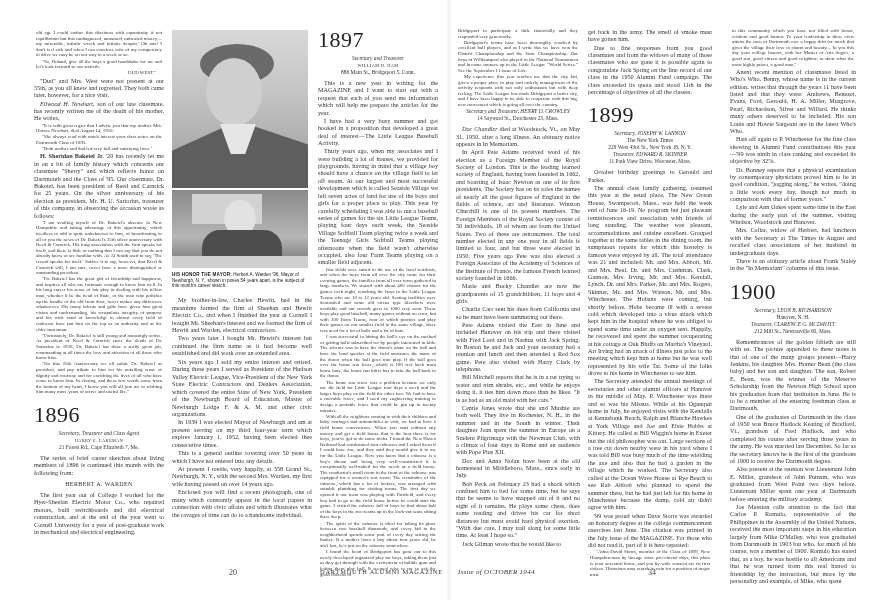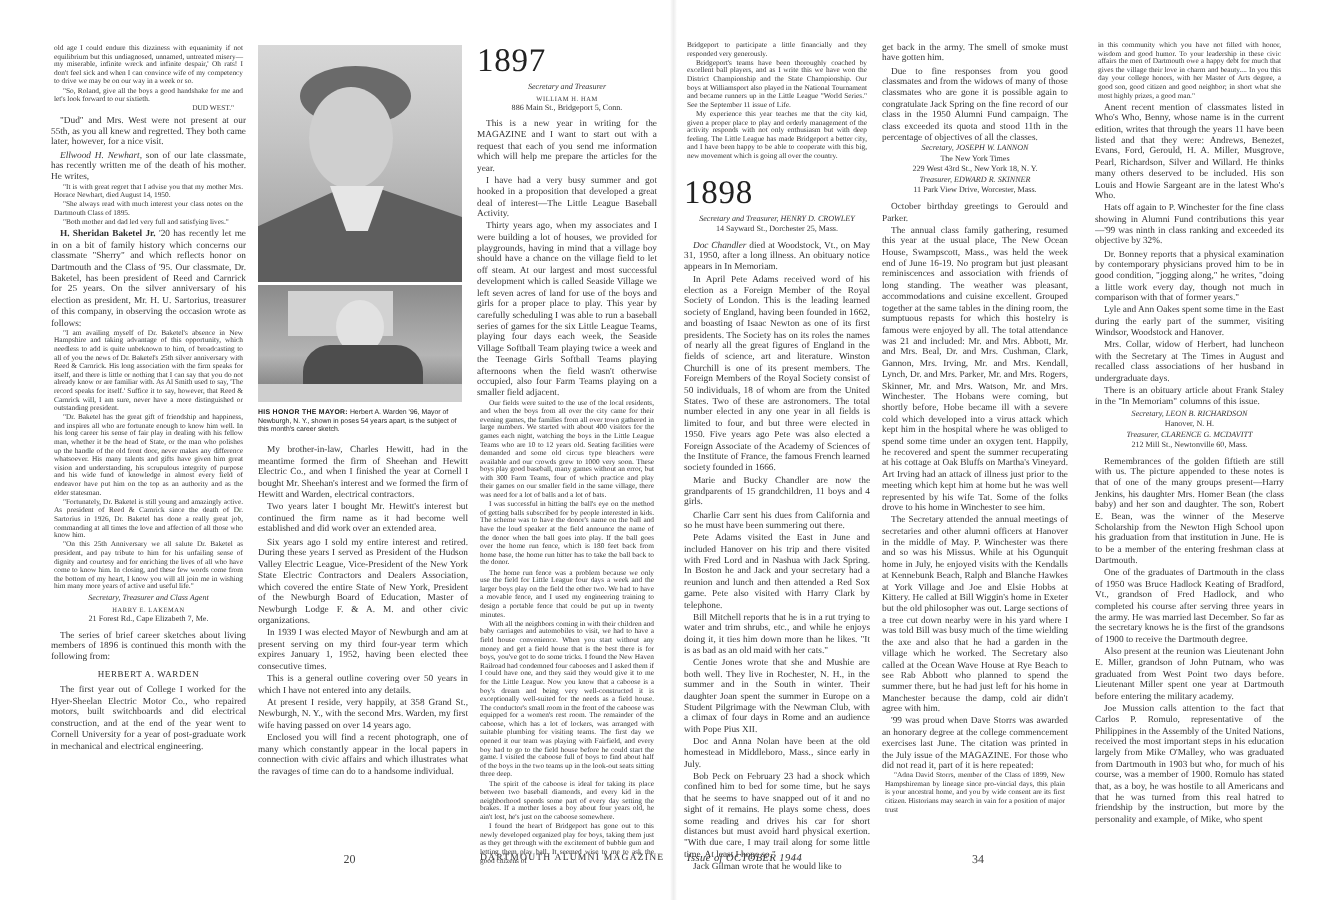--- a/index.html
+++ b/index.html
@@ -40,20 +40,21 @@
     <p class="big">"Dud" and Mrs. West were not present at our 55th, as you all knew and regretted. They both came later, however, for a nice visit.</p>
     <p class="big"><i>Ellwood H. Newhart,</i><span> son of our late classmate, has recently written me of the death of his mother. He writes,</span></p>
     <p class="quote">"It is with great regret that I advise you that my mother Mrs. Horace Newhart, died August 14, 1950.</p>
     <p class="quote">"She always read with much interest your class notes on the Dartmouth Class of 1895.</p>
     <p class="quote">"Both mother and dad led very full and satisfying lives."</p>
     <p class="big"><b>H. Sheridan Baketel Jr.</b><span> '20 has recently let me in on a bit of family history which concerns our classmate "Sherry" and which reflects honor on Dartmouth and the Class of '95. Our classmate, Dr. Baketel, has been president of Reed and Carnrick for 25 years. On the silver anniversary of his election as president, Mr. H. U. Sartorius, treasurer of this company, in observing the occasion wrote as follows:</span></p>
     <p class="quote">"I am availing myself of Dr. Baketel's absence in New Hampshire and taking advantage of this opportunity, which needless to add is quite unbeknown to him, of broadcasting to all of you the news of Dr. Baketel's 25th silver anniversary with Reed &amp; Carnrick. His long association with the firm speaks for itself, and there is little or nothing that I can say that you do not already know or are familiar with. As Al Smith used to say, 'The record speaks for itself.' Suffice it to say, however, that Reed &amp; Carnrick will, I am sure, never have a more distinguished or outstanding president.</p>
     <p class="quote">"Dr. Baketel has the great gift of friendship and happiness, and inspires all who are fortunate enough to know him well. In his long career his sense of fair play in dealing with his fellow man, whether it be the head of State, or the man who polishes up the handle of the old front door, never makes any difference whatsoever. His many talents and gifts have given him great vision and understanding, his scrupulous integrity of purpose and his wide fund of knowledge in almost every field of endeavor have put him on the top as an authority and as the elder statesman.</p>
     <p class="quote">"Fortunately, Dr. Baketel is still young and amazingly active. As president of Reed &amp; Carnrick since the death of Dr. Sartorius in 1926, Dr. Baketel has done a really great job, commanding at all times the love and affection of all those who know him.</p>
     <p class="quote">"On this 25th Anniversary we all salute Dr. Baketel as president, and pay tribute to him for his unfailing sense of dignity and courtesy and for enriching the lives of all who have come to know him. In closing, and these few words come from the bottom of my heart, I know you will all join me in wishing him many more years of active and useful life."</p>
+    <div class="year">1896</div>
     <div class="off">
       <div><i>Secretary, Treasurer and Class Agent</i></div>
       <div class="sc">HARRY E. LAKEMAN</div>
       <div>21 Forest Rd., Cape Elizabeth 7, Me.</div>
     </div>
     <p class="big" style="margin-top:3px;">The series of brief career sketches about living members of 1896 is continued this month with the following from:</p>
     <div class="subhead">HERBERT A. WARDEN</div>
     <p class="big">The first year out of College I worked for the Hyer-Sheelan Electric Motor Co., who repaired motors, built switchboards and did electrical construction, and at the end of the year went to Cornell University for a year of post-graduate work in mechanical and electrical engineering.</p>
   </div>
 
@@ -107,40 +108,40 @@
 </div>
 
 <div class="gutter"></div>
 
 <div class="page" style="left:448px;width:448px;">
 
   <div class="col" style="left:8px;top:28px;width:124px;">
     <p class="quote noindent">Bridgeport to participate a little financially and they responded very generously.</p>
     <p class="quote">Bridgeport's teams have been thoroughly coached by excellent ball players, and as I write this we have won the District Championship and the State Championship. Our boys at Williamsport also played in the National Tournament and became runners up in the Little League "World Series." See the September 11 issue of Life.</p>
     <p class="quote">My experience this year teaches me that the city kid, given a proper place to play and orderly management of the activity responds with not only enthusiasm but with deep feeling. The Little League has made Bridgeport a better city, and I have been happy to be able to cooperate with this big, new movement which is going all over the country.</p>
-    <div class="year">1898</div>
     <div class="off">
       <div><i>Secretary and Treasurer, HENRY D. CROWLEY</i></div>
       <div>14 Sayward St., Dorchester 25, Mass.</div>
     </div>
     <p class="big" style="margin-top:3px;"><i>Doc Chandler</i><span> died at Woodstock, Vt., on May 31, 1950, after a long illness. An obituary notice appears in In Memoriam.</span></p>
     <p class="big">In April Pete Adams received word of his election as a Foreign Member of the Royal Society of London. This is the leading learned society of England, having been founded in 1662, and boasting of Isaac Newton as one of its first presidents. The Society has on its roles the names of nearly all the great figures of England in the fields of science, art and literature. Winston Churchill is one of its present members. The Foreign Members of the Royal Society consist of 50 individuals, 18 of whom are from the United States. Two of these are astronomers. The total number elected in any one year in all fields is limited to four, and but three were elected in 1950. Five years ago Pete was also elected a Foreign Associate of the Academy of Sciences of the Institute of France, the famous French learned society founded in 1666.</p>
     <p class="big">Marie and Bucky Chandler are now the grandparents of 15 grandchildren, 11 boys and 4 girls.</p>
     <p class="big">Charlie Carr sent his dues from California and so he must have been summering out there.</p>
     <p class="big">Pete Adams visited the East in June and included Hanover on his trip and there visited with Fred Lord and in Nashua with Jack Spring. In Boston he and Jack and your secretary had a reunion and lunch and then attended a Red Sox game. Pete also visited with Harry Clark by telephone.</p>
     <p class="big">Bill Mitchell reports that he is in a rut trying to water and trim shrubs, etc., and while he enjoys doing it, it ties him down more than he likes. "It is as bad as an old maid with her cats."</p>
     <p class="big">Centie Jones wrote that she and Mushie are both well. They live in Rochester, N. H., in the summer and in the South in winter. Their daughter Joan spent the summer in Europe on a Student Pilgrimage with the Newman Club, with a climax of four days in Rome and an audience with Pope Pius XII.</p>
     <p class="big">Doc and Anna Nolan have been at the old homestead in Middleboro, Mass., since early in July.</p>
     <p class="big">Bob Peck on February 23 had a shock which confined him to bed for some time, but he says that he seems to have snapped out of it and no sight of it remains. He plays some chess, does some reading and drives his car for short distances but must avoid hard physical exertion. "With due care, I may trail along for some little time. At least I hope so."</p>
     <p class="big">Jack Gilman wrote that he would like to</p>
   </div>
 
   <div class="col" style="left:140px;top:28px;width:124px;">
     <p class="big noindent">get back in the army. The smell of smoke must have gotten him.</p>
     <p class="big">Due to fine responses from you good classmates and from the widows of many of those classmates who are gone it is possible again to congratulate Jack Spring on the fine record of our class in the 1950 Alumni Fund campaign. The class exceeded its quota and stood 11th in the percentage of objectives of all the classes.</p>
+    <div class="year">1899</div>
     <div class="off">
       <div><i>Secretary, JOSEPH W. LANNON</i></div>
       <div>The New York Times</div>
       <div>229 West 43rd St., New York 18, N. Y.</div>
       <div><i>Treasurer, EDWARD R. SKINNER</i></div>
       <div>11 Park View Drive, Worcester, Mass.</div>
     </div>
     <p class="big" style="margin-top:3px;">October birthday greetings to Gerould and Parker.</p>
     <p class="big">The annual class family gathering, resumed this year at the usual place, The New Ocean House, Swampscott, Mass., was held the week end of June 16-19. No program but just pleasant reminiscences and association with friends of long standing. The weather was pleasant, accommodations and cuisine excellent. Grouped together at the same tables in the dining room, the sumptuous repasts for which this hostelry is famous were enjoyed by all. The total attendance was 21 and included: Mr. and Mrs. Abbott, Mr. and Mrs. Beal, Dr. and Mrs. Cushman, Clark, Gannon, Mrs. Irving, Mr. and Mrs. Kendall, Lynch, Dr. and Mrs. Parker, Mr. and Mrs. Rogers, Skinner, Mr. and Mrs. Watson, Mr. and Mrs. Winchester. The Hobans were coming, but shortly before, Hobe became ill with a severe cold which developed into a virus attack which kept him in the hospital where he was obliged to spend some time under an oxygen tent. Happily, he recovered and spent the summer recuperating at his cottage at Oak Bluffs on Martha's Vineyard. Art Irving had an attack of illness just prior to the meeting which kept him at home but he was well represented by his wife Tat. Some of the folks drove to his home in Winchester to see him.</p>
     <p class="big">The Secretary attended the annual meetings of secretaries and other alumni officers at Hanover in the middle of May. P. Winchester was there and so was his Missus. While at his Ogunquit home in July, he enjoyed visits with the Kendalls at Kennebunk Beach, Ralph and Blanche Hawkes at York Village and Joe and Elsie Hobbs at Kittery. He called at Bill Wiggin's home in Exeter but the old philosopher was out. Large sections of a tree cut down nearby were in his yard where I was told Bill was busy much of the time wielding the axe and also that he had a garden in the village which he worked. The Secretary also called at the Ocean Wave House at Rye Beach to see Rab Abbott who planned to spend the summer there, but he had just left for his home in Manchester because the damp, cold air didn't agree with him.</p>
@@ -149,20 +150,21 @@
   </div>
 
   <div class="col" style="left:282px;top:28px;width:126px;">
     <p class="quote noindent">in this community which you have not filled with honor, wisdom and good humor. To your leadership in these civic affairs the men of Dartmouth owe a happy debt for much that gives the village their love in charm and beauty.... In you this day your college honors, with her Master of Arts degree, a good son, good citizen and good neighbor; in short what she most highly prizes, a good man."</p>
     <p class="big">Anent recent mention of classmates listed in Who's Who, Benny, whose name is in the current edition, writes that through the years 11 have been listed and that they were: Andrews, Benezet, Evans, Ford, Gerould, H. A. Miller, Musgrove, Pearl, Richardson, Silver and Willard. He thinks many others deserved to be included. His son Louis and Howie Sargeant are in the latest Who's Who.</p>
     <p class="big">Hats off again to P. Winchester for the fine class showing in Alumni Fund contributions this year—'99 was ninth in class ranking and exceeded its objective by 32%.</p>
     <p class="big">Dr. Bonney reports that a physical examination by contemporary physicians proved him to be in good condition, "jogging along," he writes, "doing a little work every day, though not much in comparison with that of former years."</p>
     <p class="big">Lyle and Ann Oakes spent some time in the East during the early part of the summer, visiting Windsor, Woodstock and Hanover.</p>
     <p class="big">Mrs. Collar, widow of Herbert, had luncheon with the Secretary at The Times in August and recalled class associations of her husband in undergraduate days.</p>
     <p class="big">There is an obituary article about Frank Staley in the "In Memoriam" columns of this issue.</p>
+    <div class="year">1900</div>
     <div class="off">
       <div><i>Secretary, LEON B. RICHARDSON</i></div>
       <div>Hanover, N. H.</div>
       <div><i>Treasurer, CLARENCE G. MCDAVITT</i></div>
       <div>212 Mill St., Newtonville 60, Mass.</div>
     </div>
     <p class="big" style="margin-top:3px;">Remembrances of the golden fiftieth are still with us. The picture appended to these notes is that of one of the many groups present—Harry Jenkins, his daughter Mrs. Homer Bean (the class baby) and her son and daughter. The son, Robert E. Bean, was the winner of the Meserve Scholarship from the Newton High School upon his graduation from that institution in June. He is to be a member of the entering freshman class at Dartmouth.</p>
     <p class="big">One of the graduates of Dartmouth in the class of 1950 was Bruce Hadlock Keating of Bradford, Vt., grandson of Fred Hadlock, and who completed his course after serving three years in the army. He was married last December. So far as the secretary knows he is the first of the grandsons of 1900 to receive the Dartmouth degree.</p>
     <p class="big">Also present at the reunion was Lieutenant John E. Miller, grandson of John Putnam, who was graduated from West Point two days before. Lieutenant Miller spent one year at Dartmouth before entering the military academy.</p>
     <p class="big">Joe Mussion calls attention to the fact that Carlos P. Romulo, representative of the Philippines in the Assembly of the United Nations, received the most important steps in his education largely from Mike O'Malley, who was graduated from Dartmouth in 1903 but who, for much of his course, was a member of 1900. Romulo has stated that, as a boy, he was hostile to all Americans and that he was turned from this real hatred to friendship by the instruction, but more by the personality and example, of Mike, who spent</p>

